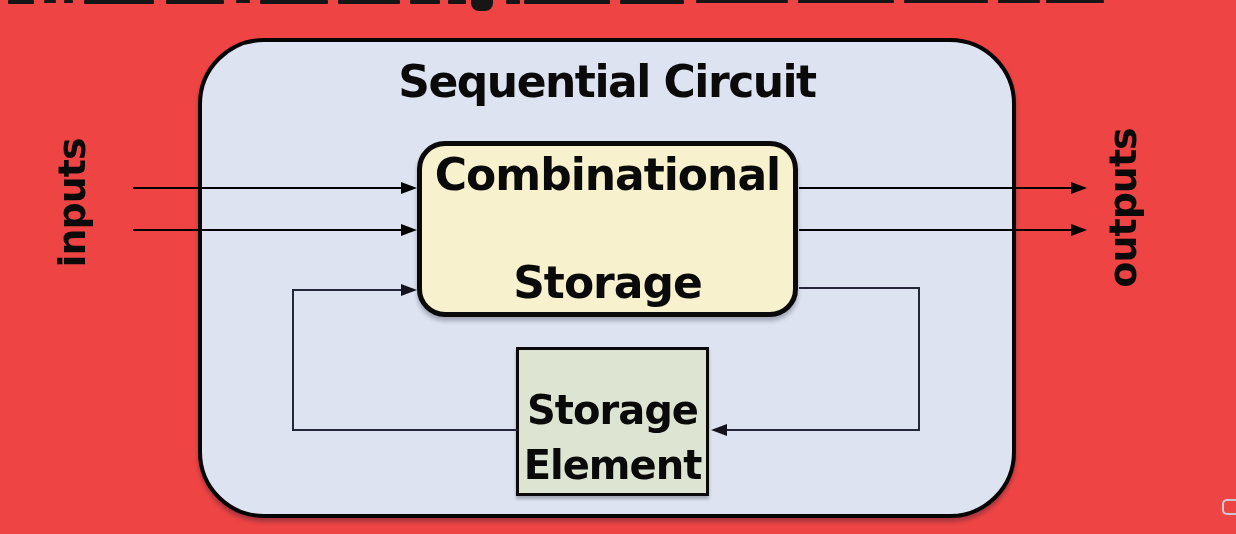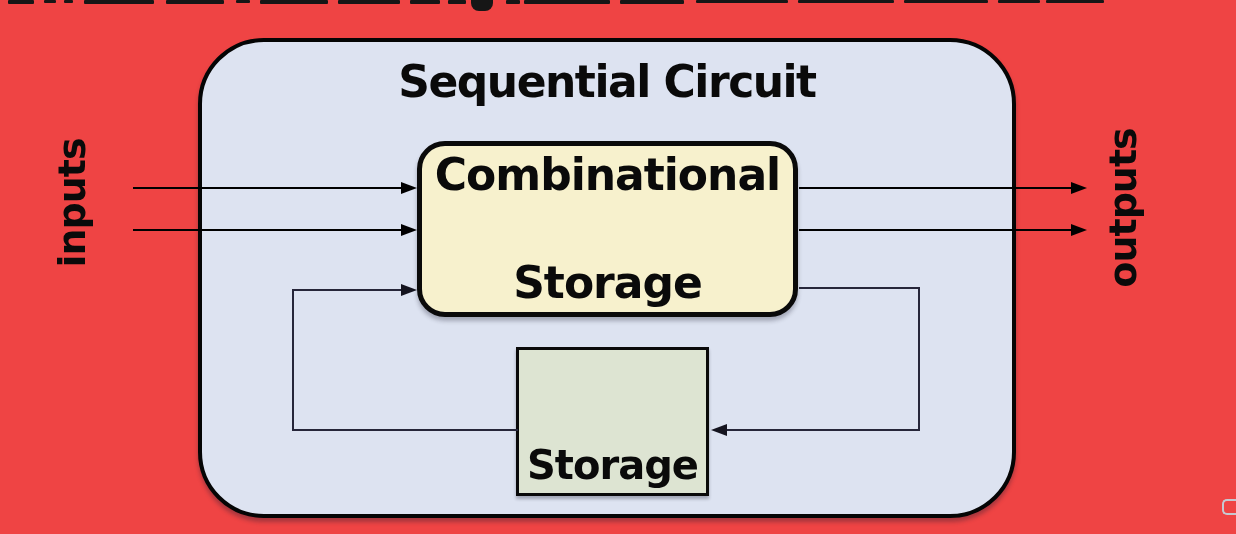--- a/index.html
+++ b/index.html
@@ -109,20 +109,21 @@
   <div class="abs" id="seq-box"></div>
   <div class="abs" id="seq-title">Sequential Circuit</div>
 
   <div class="abs" id="comb-box">
     <span>Combinational</span>
     <span>Storage</span>
   </div>
 
   <div class="abs" id="stor-box">
     <span>Storage</span>
+    <span>Element</span>
   </div>
 
   <div class="side-label" id="inputs-label">inputs</div>
   <div class="side-label" id="outputs-label">outputs</div>
 
   <div class="hline" style="left:133px;top:187px;width:270px;"></div>
   <div class="arr-r" style="left:401px;top:182px;"></div>
   <div class="hline" style="left:133px;top:229px;width:270px;"></div>
   <div class="arr-r" style="left:401px;top:224px;"></div>
 

